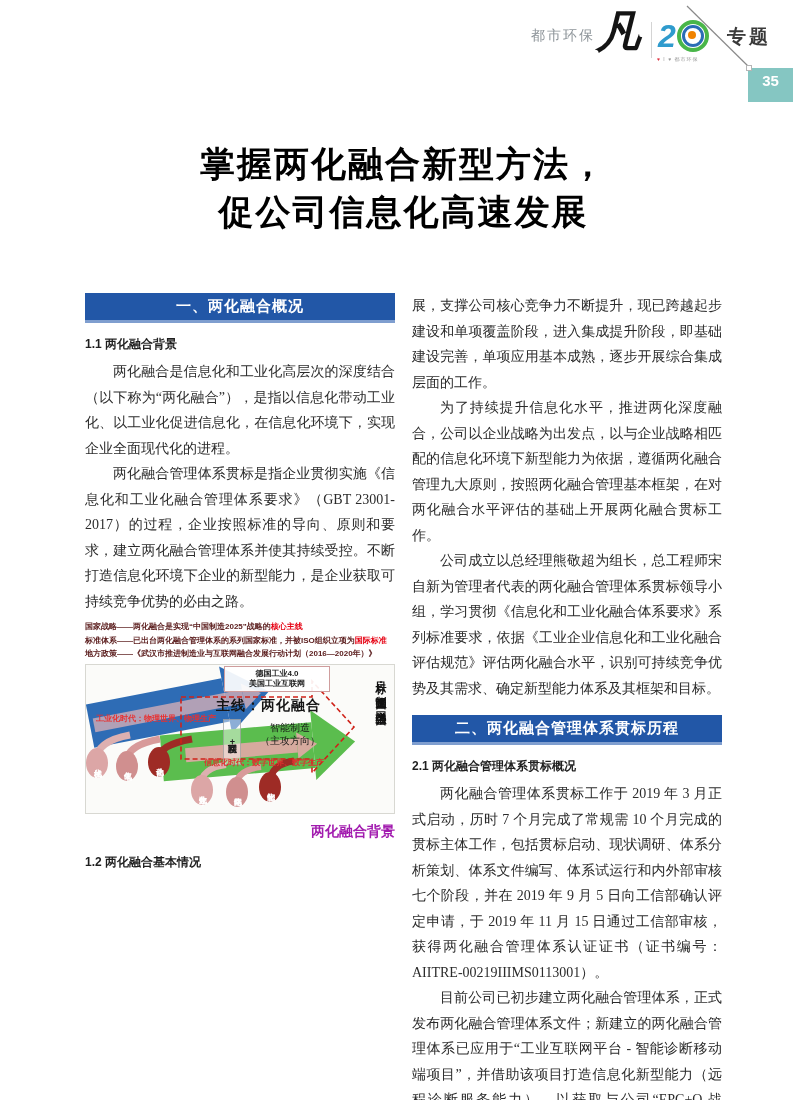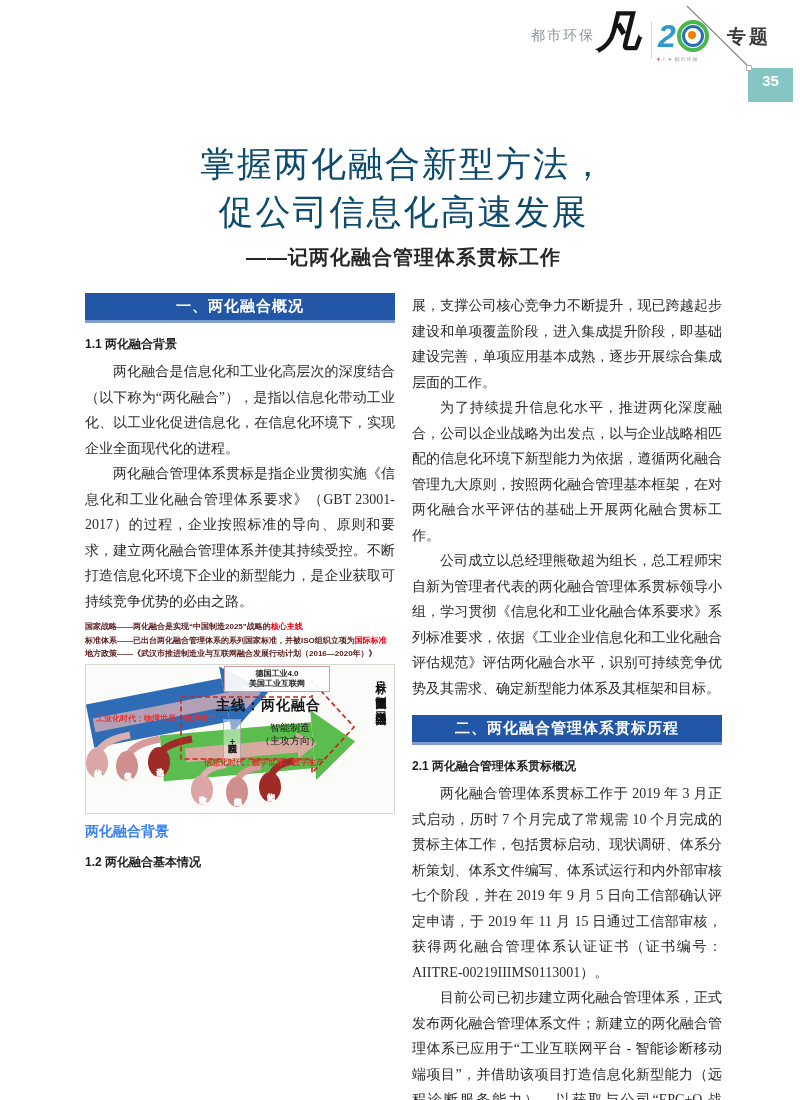--- a/index.html
+++ b/index.html
@@ -24,21 +24,21 @@
   .tag{top:24px;left:727px;font-family:"Liberation Sans",sans-serif;font-size:19px;
        font-weight:bold;color:#3a3a3a;letter-spacing:3px;}
   .header-svg{top:0;left:0;}
   .page-tab{top:68px;left:748px;width:45px;height:34px;background:#85c6c2;color:#ffffff;
        font-family:"Liberation Sans",sans-serif;font-size:15px;font-weight:bold;
        text-align:center;line-height:26px;}
   .tab-dot{top:65px;left:746px;width:4px;height:4px;background:#ffffff;border:1px solid #b5b5b5;}
 
   
   .title-wrap{top:140px;left:85px;width:637px;text-align:center;}
-  .title-line{font-family:"Liberation Sans",sans-serif;font-weight:400;color:#0c4a6e;
+  .title-line{font-family:"Liberation Sans",sans-serif;font-weight:700;color:#000000;
       font-size:35px;line-height:48px;letter-spacing:2px;}
   .subtitle{margin-top:8px;font-family:"Liberation Sans",sans-serif;font-weight:bold;
       color:#272727;font-size:20px;letter-spacing:1px;}
 
   
   .col{top:293px;width:310px;}
   .col-left{left:85px;}
   .col-right{left:412px;}
   .sec-bar{background:#2257a7;border-bottom:3px solid #7f9ecf;color:#ffffff;
       font-family:"Liberation Sans",sans-serif;font-size:15px;font-weight:bold;
@@ -76,22 +76,22 @@
       display:flex;align-items:center;justify-content:center;line-height:8px;}
   .cl{background:#dca6a6;}
   .cm{background:#d08f8f;}
   .cd{background:#9e2b25;}
   .c1{left:0px;top:83px;}
   .c2{left:30px;top:86px;}
   .c3{left:62px;top:82px;}
   .c4{left:105px;top:110px;}
   .c5{left:140px;top:112px;}
   .c6{left:173px;top:107px;}
-  .fig-caption{margin-top:9px;text-align:left;font-family:"Liberation Sans",sans-serif;
-      font-size:14px;font-weight:bold;color:#3b82f6;}
+  .fig-caption{margin-top:9px;text-align:right;font-family:"Liberation Sans",sans-serif;
+      font-size:14px;font-weight:bold;color:#a21caf;}
 </style>
 </head>
 <body>
 
 <div class="abs brand">都市环保</div>
 <div class="abs calligraphy">凡</div>
 <div class="abs logo-divider"></div>
 <div class="abs logo20">
   <span class="logo20-num">2</span>
   <span class="logo20-ring">
@@ -106,21 +106,20 @@
 <div class="abs tag">专题</div>
 <svg class="abs header-svg" width="800" height="110">
   <line x1="687" y1="6" x2="751" y2="69" stroke="#8a8a8a" stroke-width="1.2"></line>
 </svg>
 <div class="abs page-tab">35</div>
 <div class="abs tab-dot"></div>
 
 <div class="abs title-wrap">
   <div class="title-line">掌握两化融合新型方法，</div>
   <div class="title-line">促公司信息化高速发展</div>
-  <div class="subtitle">——记两化融合管理体系贯标工作</div>
 </div>
 
 <div class="abs col col-left">
   <div class="sec-bar">一、两化融合概况</div>
   <div class="sub-head">1.1 两化融合背景</div>
   <p class="para">两化融合是信息化和工业化高层次的深度结合（以下称为“两化融合”），是指以信息化带动工业化、以工业化促进信息化，在信息化环境下，实现企业全面现代化的进程。</p>
   <p class="para">两化融合管理体系贯标是指企业贯彻实施《信息化和工业化融合管理体系要求》（GBT 23001-2017）的过程，企业按照标准的导向、原则和要求，建立两化融合管理体系并使其持续受控。不断打造信息化环境下企业的新型能力，是企业获取可持续竞争优势的必由之路。</p>
 
   <div class="figure">
     <div class="fig-head">

